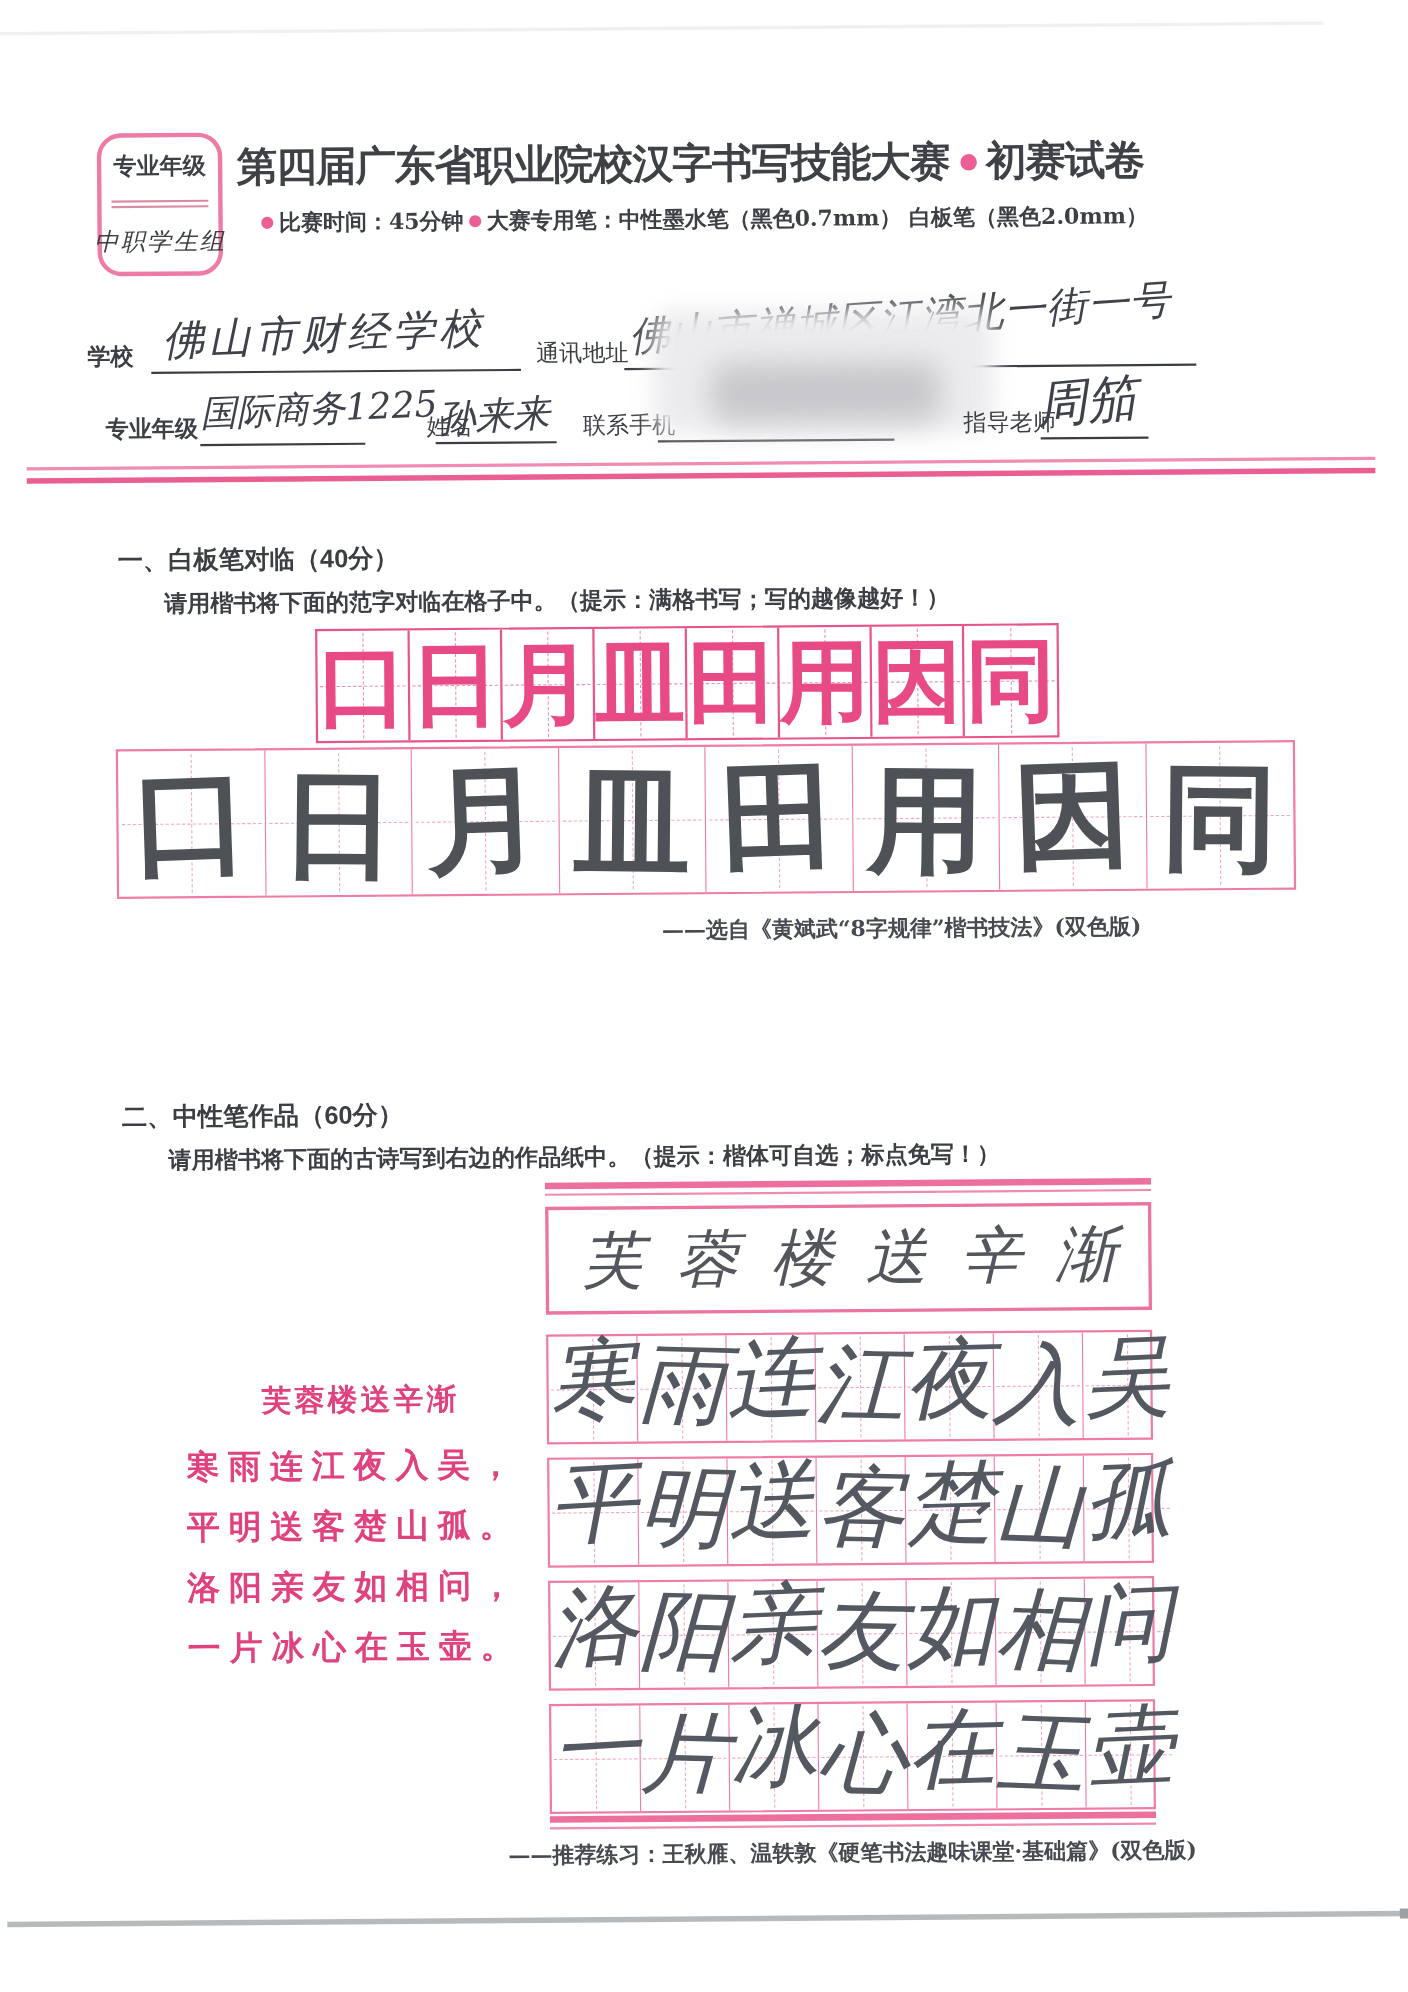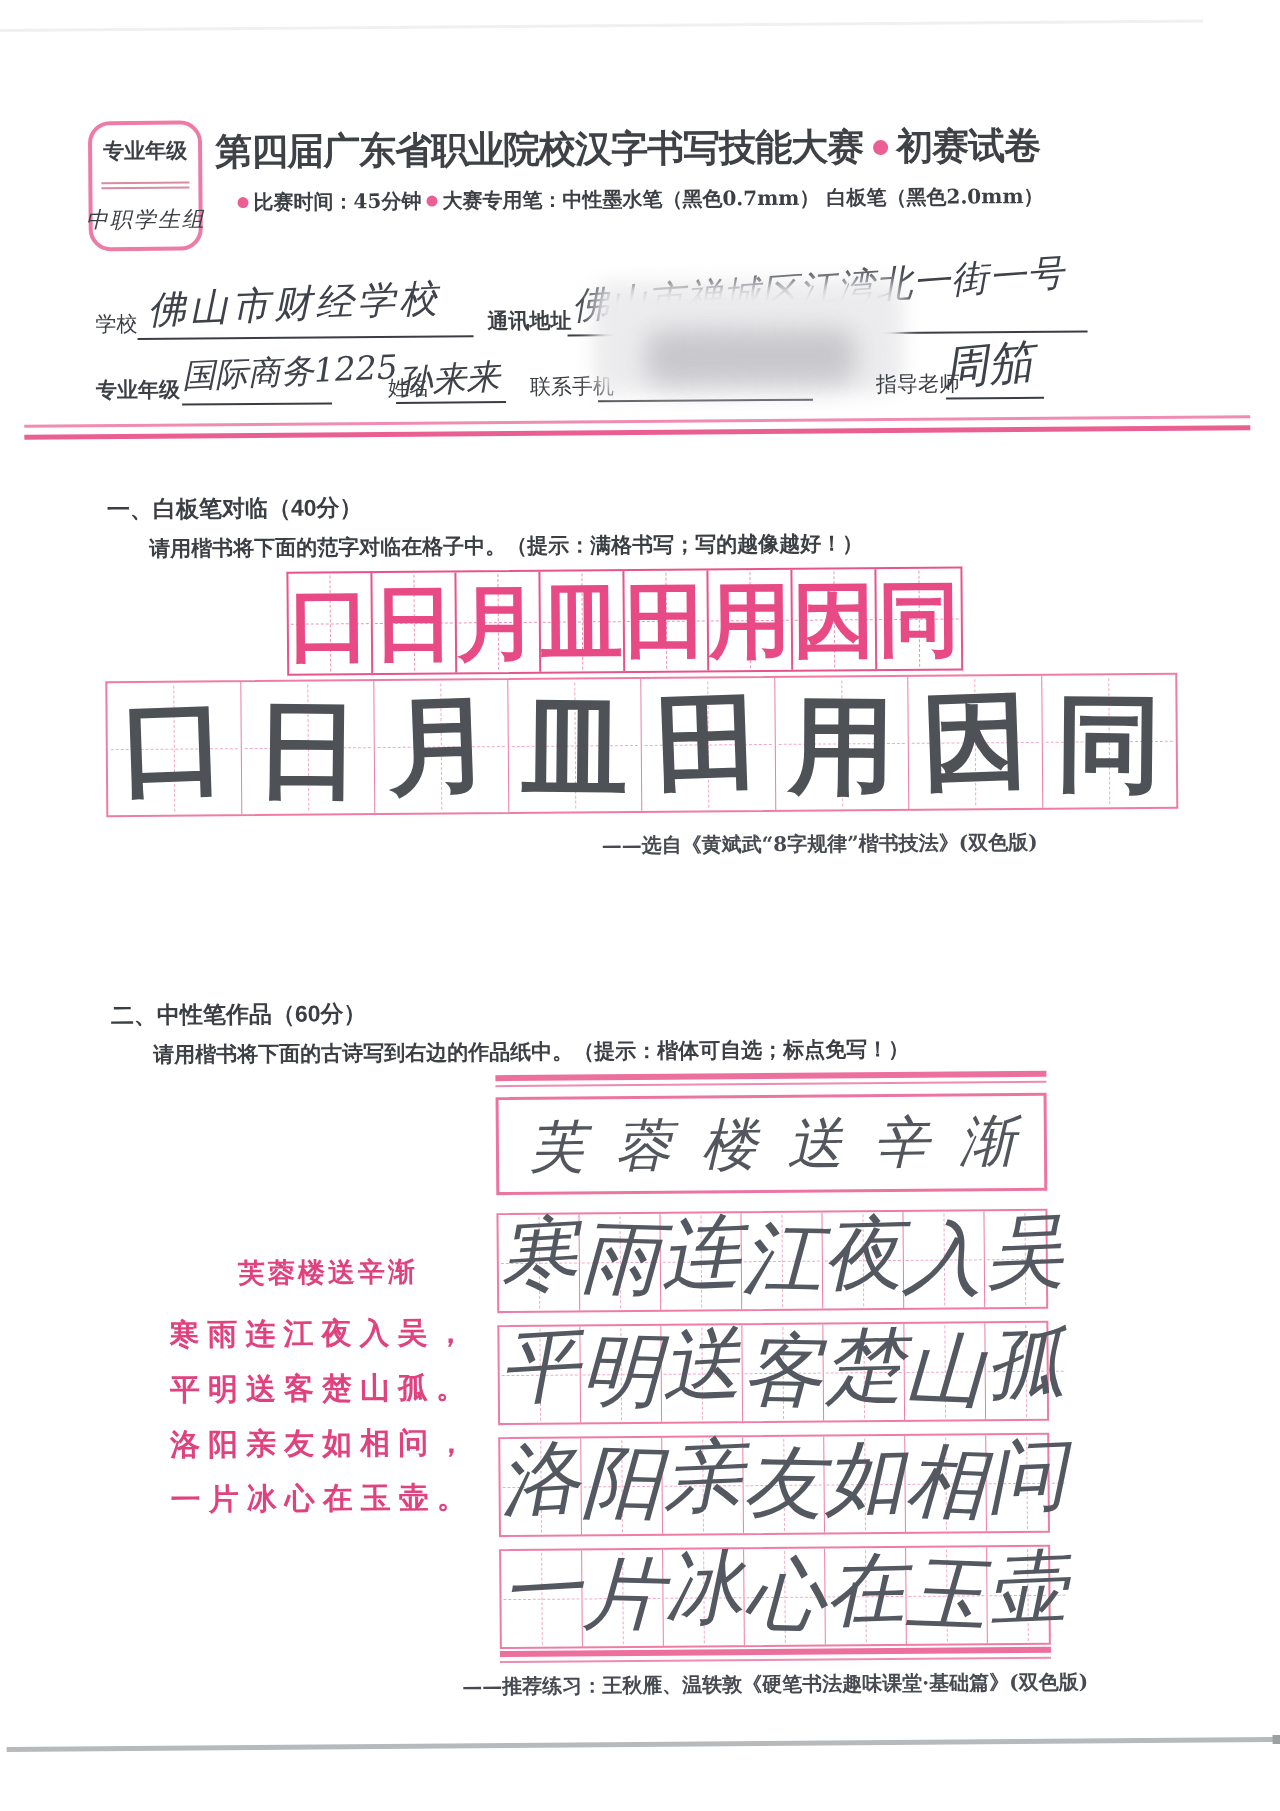--- a/index.html
+++ b/index.html
@@ -124,25 +124,25 @@
     <span>初赛试卷</span>
   </div>
 
   <div class="abs subtitle">
     <span class="pdot"></span>
     <span>比赛时间：45分钟</span>
     <span class="pdot"></span>
     <span>大赛专用笔：中性墨水笔（黑色0.7mm） 白板笔（黑色2.0mm）</span>
   </div>
 
-  <span class="abs flabel" style="left:100px;top:306px;">学校</span>
+  <span class="abs flabel" style="left:84px;top:306px;font-weight:bold;">学校</span>
   <div class="abs uline" style="left:142px;top:334px;width:336px;"></div>
   <span class="abs hand fval" style="left:152px;top:282px;font-size:38px;letter-spacing:4px;transform:rotate(-2deg);">佛山市财经学校</span>
 
-  <span class="abs flabel" style="left:492px;top:306px;font-weight:bold;">通讯地址</span>
+  <span class="abs flabel" style="left:492px;top:306px;">通讯地址</span>
   <div class="abs uline" style="left:572px;top:334px;width:520px;"></div>
   <span class="abs hand fval" style="left:576px;top:272px;font-size:37px;letter-spacing:1px;transform:rotate(-3.5deg);">佛山市禅城区江湾北一街一号</span>
 
   <span class="abs flabel" style="left:100px;top:372px;font-weight:bold;">专业年级</span>
   <div class="abs uline" style="left:186px;top:400px;width:150px;"></div>
   <span class="abs hand fval" style="left:186px;top:352px;font-size:33px;transform:rotate(-2deg);">国际商务1225</span>
 
   <span class="abs flabel" style="left:356px;top:372px;margin-left:36px;">姓名</span>
   <div class="abs uline" style="left:400px;top:400px;width:110px;"></div>
   <span class="abs hand fval" style="left:402px;top:360px;font-size:34px;transform:rotate(-3deg);">孙来来</span>

